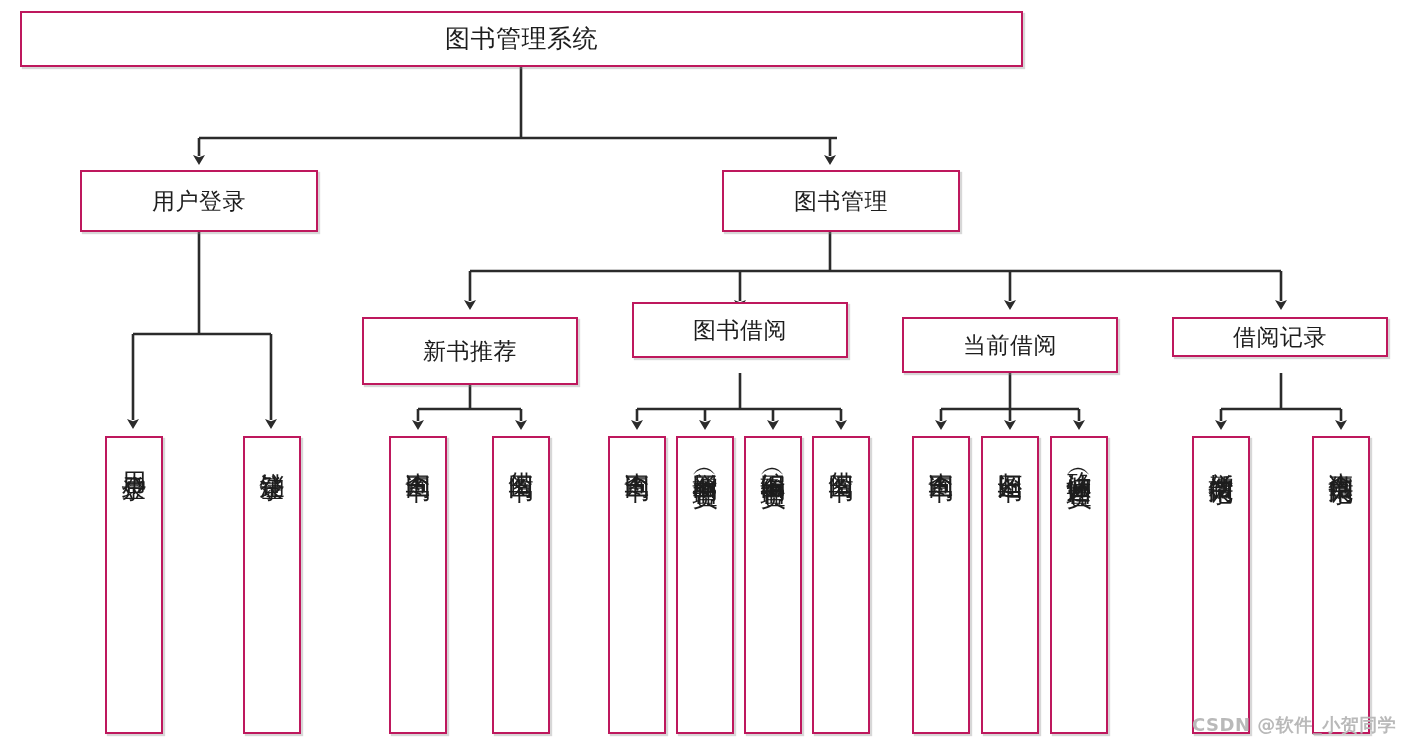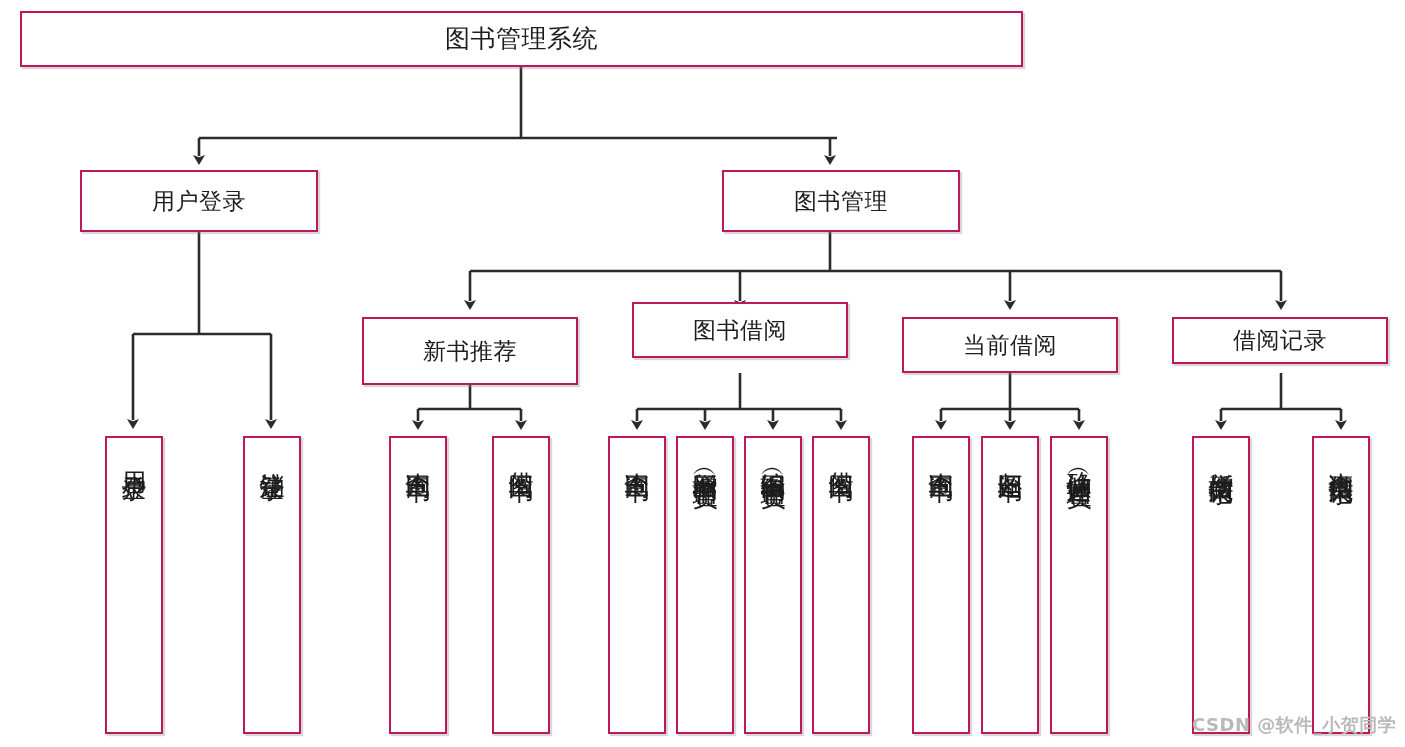--- a/index.html
+++ b/index.html
@@ -145,21 +145,21 @@
   </div>
 
   <div class="node horizontal" style="left:632px; top:302px; width:216px; height:56px;">
     <span class="node-label">图书借阅</span>
   </div>
 
   <div class="node horizontal" style="left:902px; top:317px; width:216px; height:56px;align-items:center;">
     <span class="node-label">当前借阅</span>
   </div>
 
-  <div class="node horizontal" style="left:1172px; top:317px; width:216px; height:47px;">
+  <div class="node horizontal" style="left:1172px; top:317px; width:216px; height:40px;">
     <span class="node-label">借阅记录</span>
   </div>
 
   <div class="node vertical" style="left:105px; top:436px; width:58px; height:298px;">
     <span class="node-label">用户登录</span>
   </div>
 
   <div class="node vertical" style="left:243px; top:436px; width:58px; height:298px;">
     <span class="node-label">注销登录</span>
   </div>

